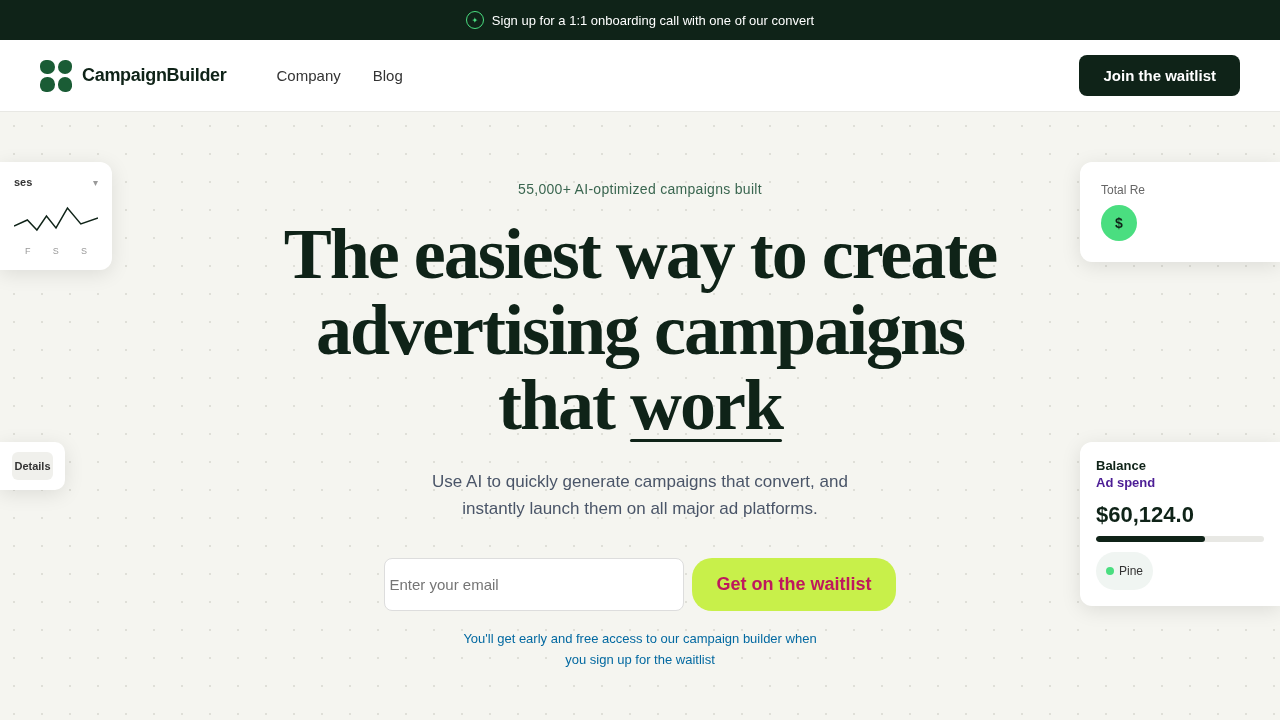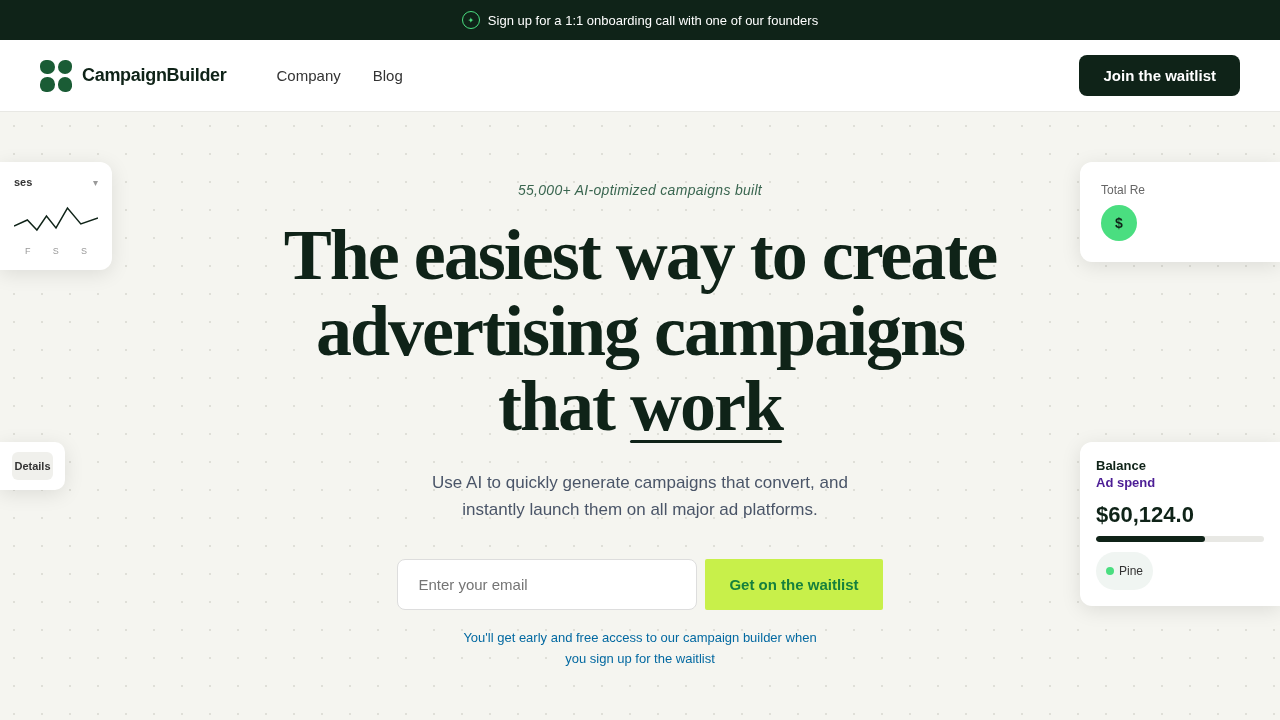--- a/index.html
+++ b/index.html
@@ -143,21 +143,20 @@
       text-align: center;
       max-width: 760px;
     }
 
     .hero-badge {
       font-size: 14px;
       color: #3a6650;
       margin-bottom: 20px;
       font-weight: 500;
       letter-spacing: 0.3px;
-      font-style: italic;
     }
 
     .hero-title {
       font-size: 72px;
       font-weight: 700;
       color: #0f2318;
       line-height: 1.05;
       letter-spacing: -2px;
       margin-bottom: 24px;
       font-family: Georgia, 'Times New Roman', serif;
@@ -188,36 +187,36 @@
 
     .email-form {
       display: flex;
       gap: 8px;
       justify-content: center;
       margin-bottom: 18px;
     }
 
     .email-input {
       width: 300px;
-      padding: 16px 20px;
+      padding: 16px 4px;
       border: 1px solid #ddd;
       border-radius: 8px;
       font-size: 15px;
       color: #999;
       background: #fff;
       outline: none;
     }
 
     .waitlist-btn {
       background: #c8f04a;
-      color: #15803d;
+      color: #be185d;
       border: none;
       padding: 16px 24px;
-      border-radius: 2px;
-      font-size: 15px;
+      border-radius: 20px;
+      font-size: 18px;
       font-weight: 700;
       cursor: pointer;
       white-space: nowrap;
     }
 
     .hero-note {
       font-size: 13px;
       color: #0369a1;
       line-height: 1.6;
     }
@@ -392,21 +391,21 @@
       height: 8px;
       background: #4ade80;
       border-radius: 50%;
     }
   </style>
 </head>
 <body>
 
 <div class="top-banner">
   <span class="banner-icon"></span>
-  <span>Sign up for a 1:1 onboarding call with one of our founders</span>
+  <span>Sign up for a 1:1 onboarding call with one of our convert</span>
 </div>
 
 <nav class="nav">
   <a class="logo" href="#">
     <div class="logo-icon">
       <div class="logo-dot"></div>
       <div class="logo-dot"></div>
       <div class="logo-dot"></div>
       <div class="logo-dot"></div>
     </div>

